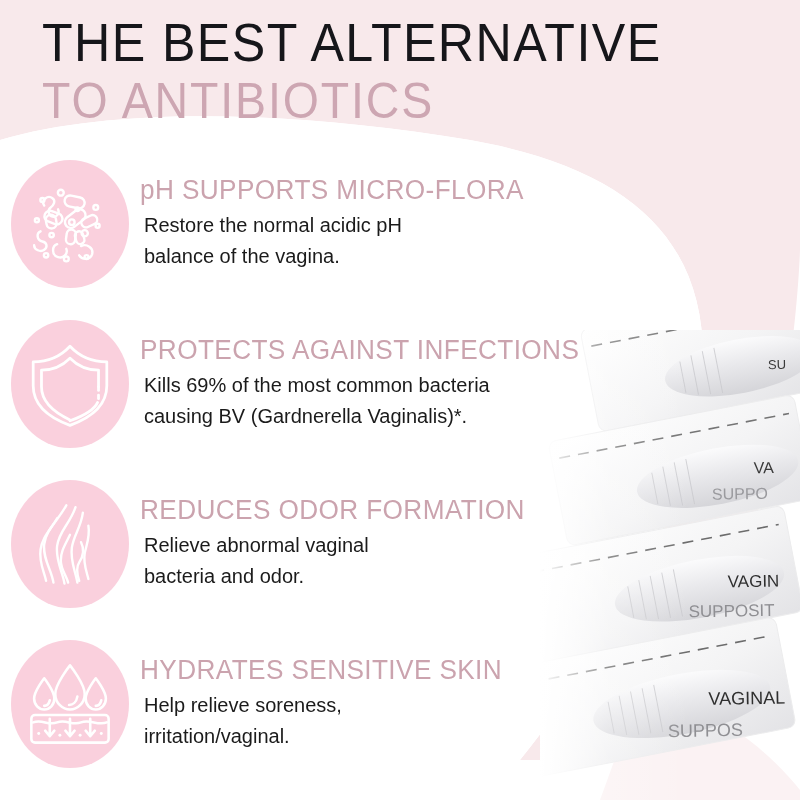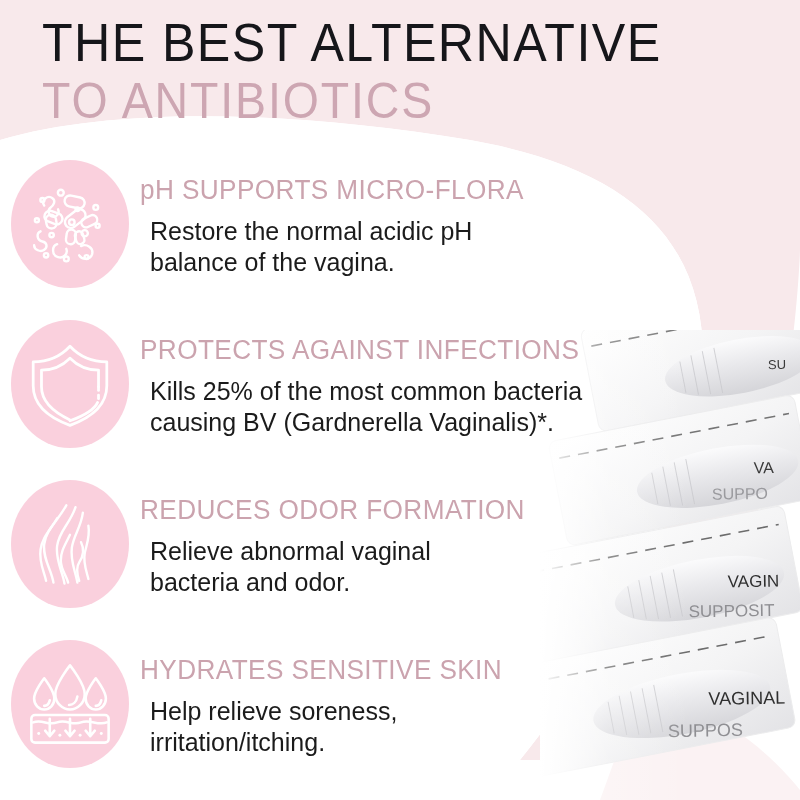--- a/index.html
+++ b/index.html
@@ -109,25 +109,25 @@
     letter-spacing: 0.4px;
     font-weight: 400;
     color: #cba3ae;
     margin: 0 0 2px 0;
     white-space: nowrap;
     transform: scaleX(0.97);
     transform-origin: left center;
   }
   .feature-body {
     font-family: "Liberation Sans", sans-serif;
-    font-size: 25px;
+    font-size: 20px;
     line-height: 31px;
     font-weight: 400;
     color: #1b1b1b;
-    margin: 10px;
+    margin: 4px;
     white-space: pre-line;
   }
 </style>
 </head>
 <body>
 
 <div id="canvas">
 
   <svg id="bg-layer" viewBox="0 0 800 800" preserveAspectRatio="none">
     <rect x="0" y="0" width="800" height="800" fill="#ffffff"></rect>
@@ -280,21 +280,21 @@
             <path d="M50,22 C60,32 72,35 81,35 L81,53" stroke-dasharray="0"></path>
             <path d="M81,53 L81,58" stroke-dasharray="4 6"></path>
             <path d="M81,62 L81,66" stroke-dasharray="4 6"></path>
             <path d="M80,70 C76,79 64,85 50,90"></path>
             <path d="M50,22 C40,32 28,35 19,35 L19,53 C19,70 33,81 50,89"></path>
           </svg>
         </div>
       </div>
       <div class="feature-text">
         <div class="feature-heading">PROTECTS AGAINST INFECTIONS</div>
-        <div class="feature-body">Kills 25% of the most common bacteria
+        <div class="feature-body">Kills 69% of the most common bacteria
 causing BV (Gardnerella Vaginalis)*.</div>
       </div>
     </div>
 
     <div class="feature-row">
       <div class="feature-icon-wrap">
         <div class="icon-circle">
           <svg width="92" height="92" viewBox="0 0 100 100" fill="none" stroke="#ffffff" stroke-width="2.6" stroke-linecap="round" stroke-linejoin="round">
             <path d="M46,8 C36,26 24,34 22,50 C20,66 30,78 32,92"></path>
             <path d="M56,10 C50,28 38,36 36,52 C34,68 42,80 44,93"></path>
@@ -340,18 +340,18 @@
             <circle cx="16" cy="82" r="1.6" fill="#ffffff" stroke="none"></circle>
             <circle cx="39" cy="84" r="1.6" fill="#ffffff" stroke="none"></circle>
             <circle cx="61" cy="84" r="1.6" fill="#ffffff" stroke="none"></circle>
             <circle cx="84" cy="82" r="1.6" fill="#ffffff" stroke="none"></circle>
           </svg>
         </div>
       </div>
       <div class="feature-text">
         <div class="feature-heading">HYDRATES SENSITIVE SKIN</div>
         <div class="feature-body">Help relieve soreness,
-irritation/itching.</div>
+irritation/vaginal.</div>
       </div>
     </div>
 
   </div>
 </div>
 
 </body></html>

